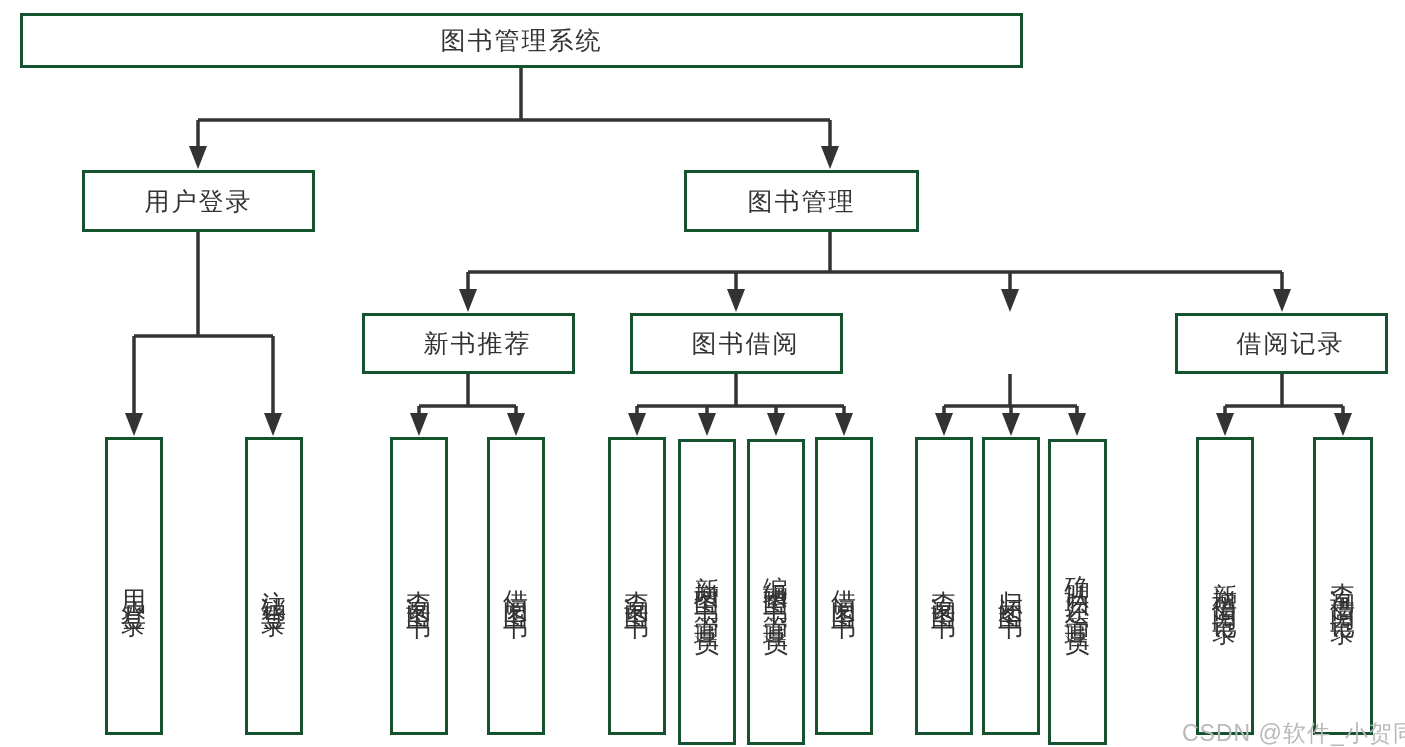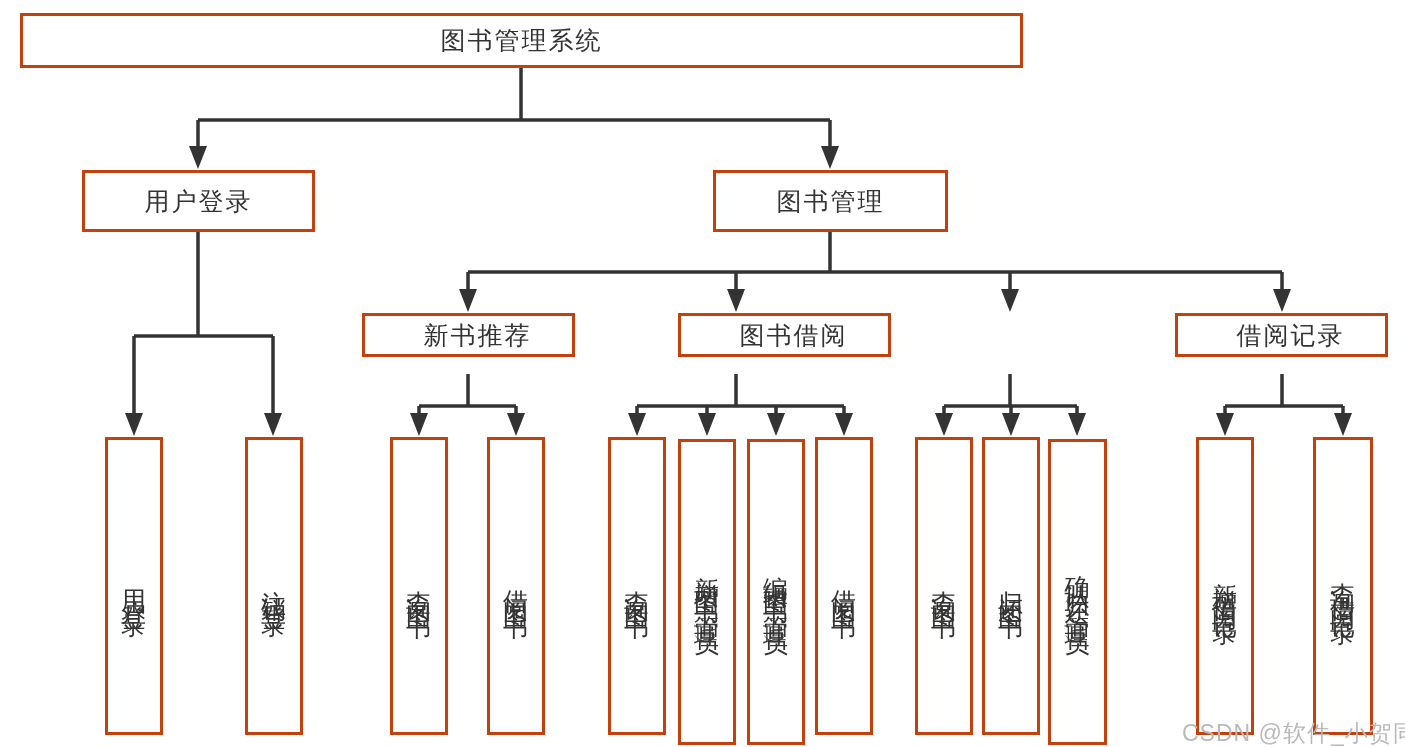--- a/index.html
+++ b/index.html
@@ -15,45 +15,45 @@
   }
   .connectors {
     position: absolute;
     left: 0; top: 0;
     width: 1405px; height: 747px;
   }
   .box {
     position: absolute;
     box-sizing: border-box;
     background: #ffffff;
-    border: 3px solid #c2410c;
+    border: 3px solid #14532d;
     display: flex;
     align-items: center;
     justify-content: center;
     color: #333333;
   }
   .hlabel {
     font-size: 25px;
     letter-spacing: 2px;
     white-space: nowrap;
   }
   .leaf span {
     writing-mode: vertical-rl;
     text-orientation: mixed;
     font-size: 25px;
     letter-spacing: 8px;
     line-height: 1.2;
   }
   
   .root  { left: 20px;   top: 13px;  width: 1003px; height: 55px; }
   .l2a   { left: 82px;   top: 170px; width: 233px;  height: 62px; }
-  .l2b   { left: 713px;  top: 170px; width: 235px;  height: 62px; }
-  .l3    { top: 313px; height: 44px; padding-left: 18px; }
+  .l2b   { left: 684px;  top: 170px; width: 235px;  height: 62px; }
+  .l3    { top: 313px; height: 61px; padding-left: 18px; }
   .l3a   { left: 362px;  width: 213px; }
-  .l3b   { left: 630px;  width: 213px; margin-left: 48px; }
+  .l3b   { left: 630px;  width: 213px; }
   .l3c   { left: 902px;  width: 216px; }
   .l3d   { left: 1175px; width: 213px; }
   .leaf  { top: 437px; height: 298px; width: 58px; }
   .leaf.tall { top: 439px; height: 306px; }
   .lf1  { left: 105px; }
   .lf2  { left: 245px; }
   .lf3  { left: 390px; }
   .lf4  { left: 487px; }
   .lf5  { left: 608px; }
   .lf6  { left: 678px; }

